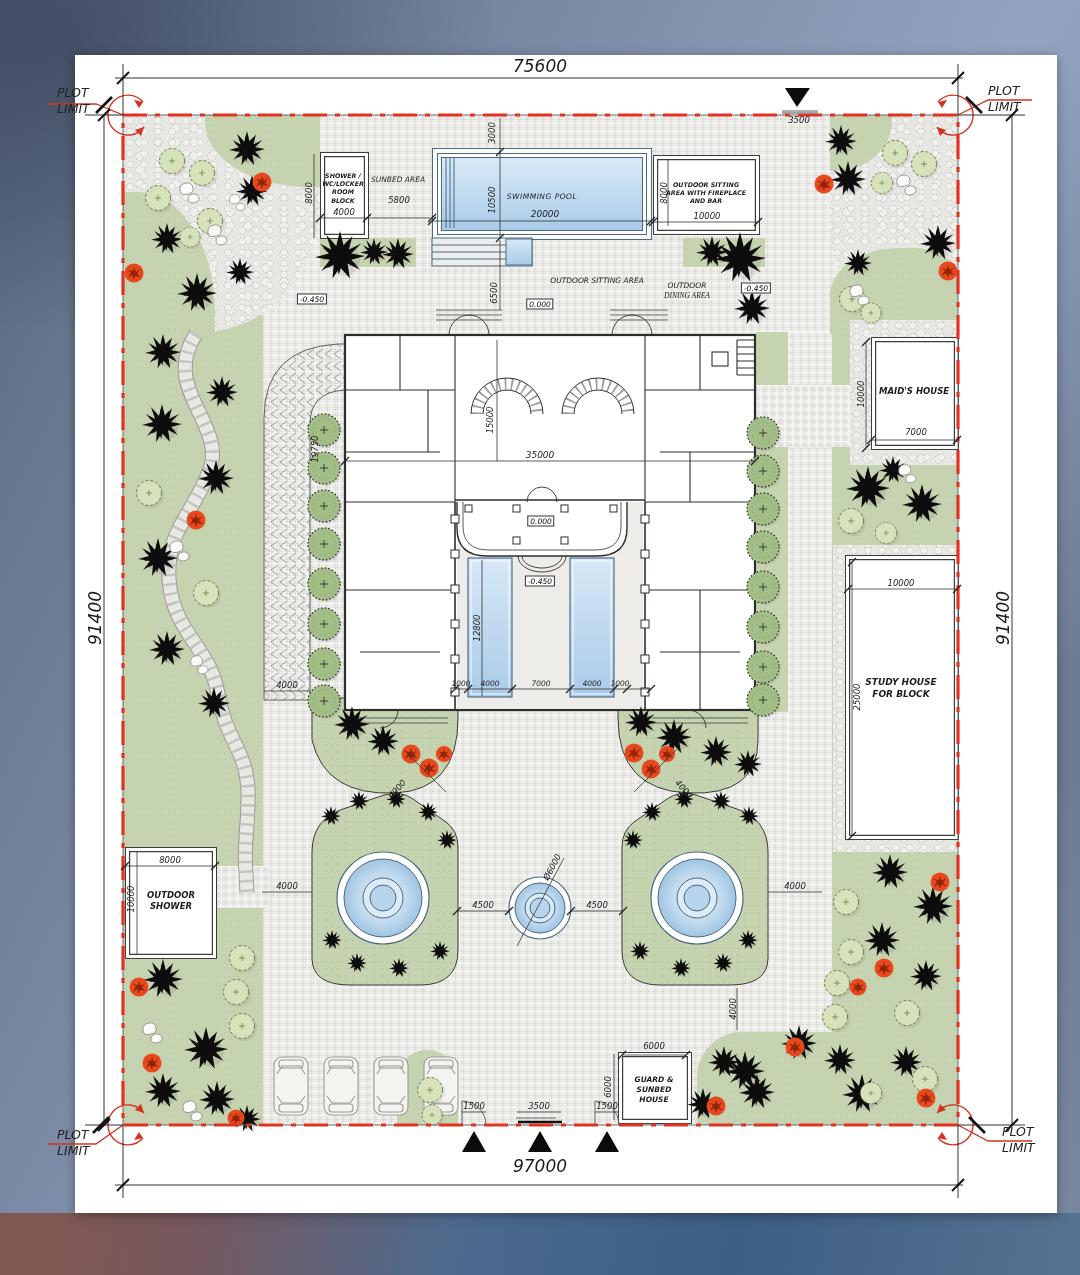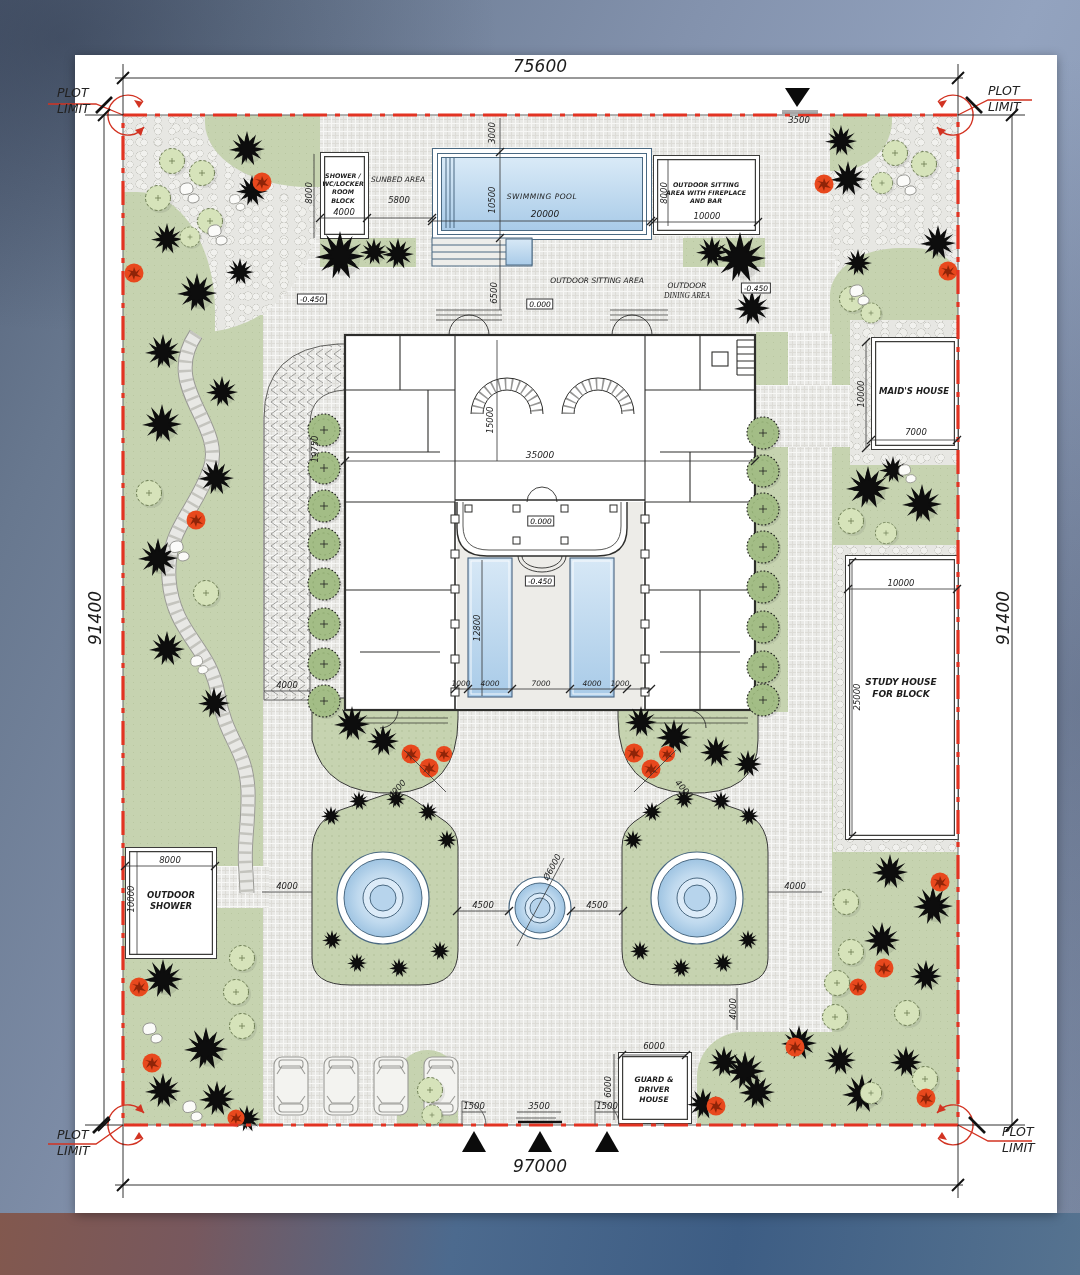--- a/index.html
+++ b/index.html
@@ -591,19 +591,19 @@
   <div class="t d8" style="left:552px;top:867px;transform:translate(-50%,-50%) rotate(-62deg);">Ø6000</div>
   <div class="t d8" style="left:397px;top:789px;transform:translate(-50%,-50%) rotate(-48deg);">4000</div>
   <div class="t d8" style="left:684px;top:789px;transform:translate(-50%,-50%) rotate(48deg);">4000</div>
   <div class="t d8" style="left:795px;top:886px;">4000</div>
   <div class="t d8 v" style="left:733px;top:1009px;">4000</div>
 
   <div class="t d8" style="left:654px;top:1046px;">6000</div>
   <div class="t d8 v" style="left:608px;top:1087px;">6000</div>
   <div class="t lab" style="left:654px;top:1090px;font-size:7.5px;">
     <span>GUARD &amp;</span>
-      <span>DRIVER</span>
+      <span>SUNBED</span>
       <span>HOUSE</span>
     </div>
   <div class="t d8" style="left:474px;top:1106px;">1500</div>
   <div class="t d8" style="left:539px;top:1106px;">3500</div>
   <div class="t d8" style="left:607px;top:1106px;">1500</div>
 </div>
 
 </body></html>

